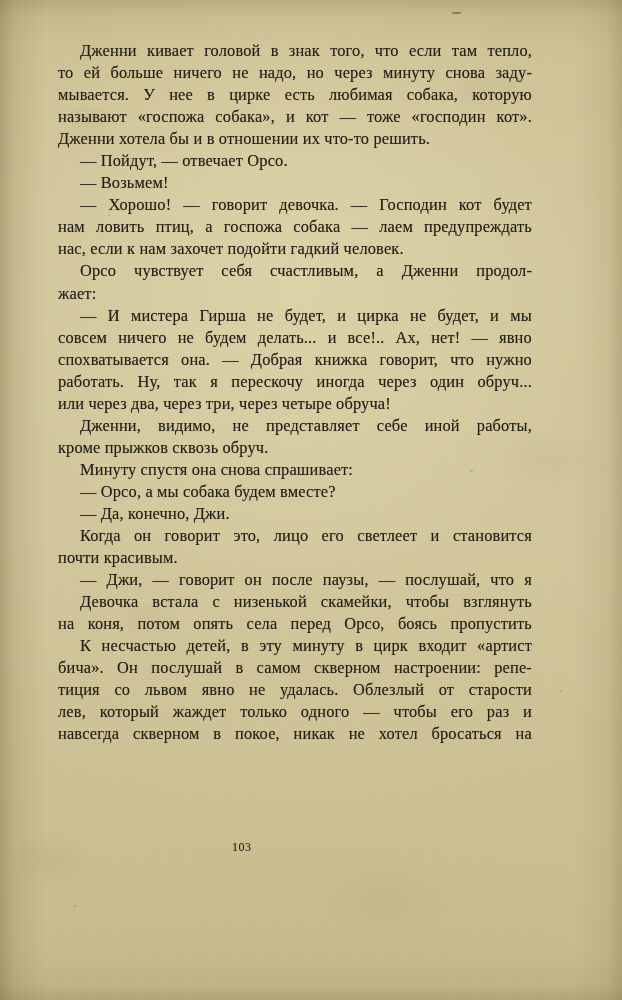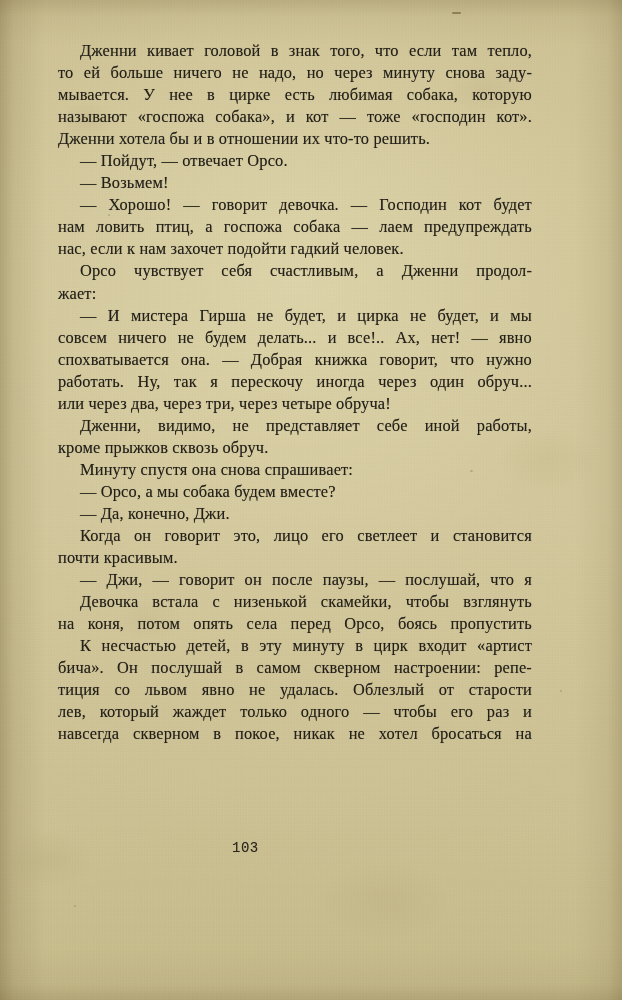--- a/index.html
+++ b/index.html
@@ -86,24 +86,24 @@
   }
   .line.just > span.w { display: inline-block; }
   .line.indent { padding-left: 22px; }
   .line.indent.just { width: 452px; margin-left: 22px; padding-left: 0; }
 
   .folio {
     position: absolute;
     left: 232px;
     top: 840px;
     width: 160px;
-    font-size: 14px;
+    font-size: 12px;
     color: #2a261e;
     letter-spacing: 0.5px;
-    font-family: Liberation Mono, monospace;
+    font-family: Liberation Serif, serif;
     text-shadow: 0 0 0.7px rgba(60,50,30,0.4);
   }
   .top-speck {
     position: absolute;
     left: 452px;
     top: 12px;
     width: 9px;
     height: 1.5px;
     background: rgba(95,80,48,0.55);
     border-radius: 1px;

